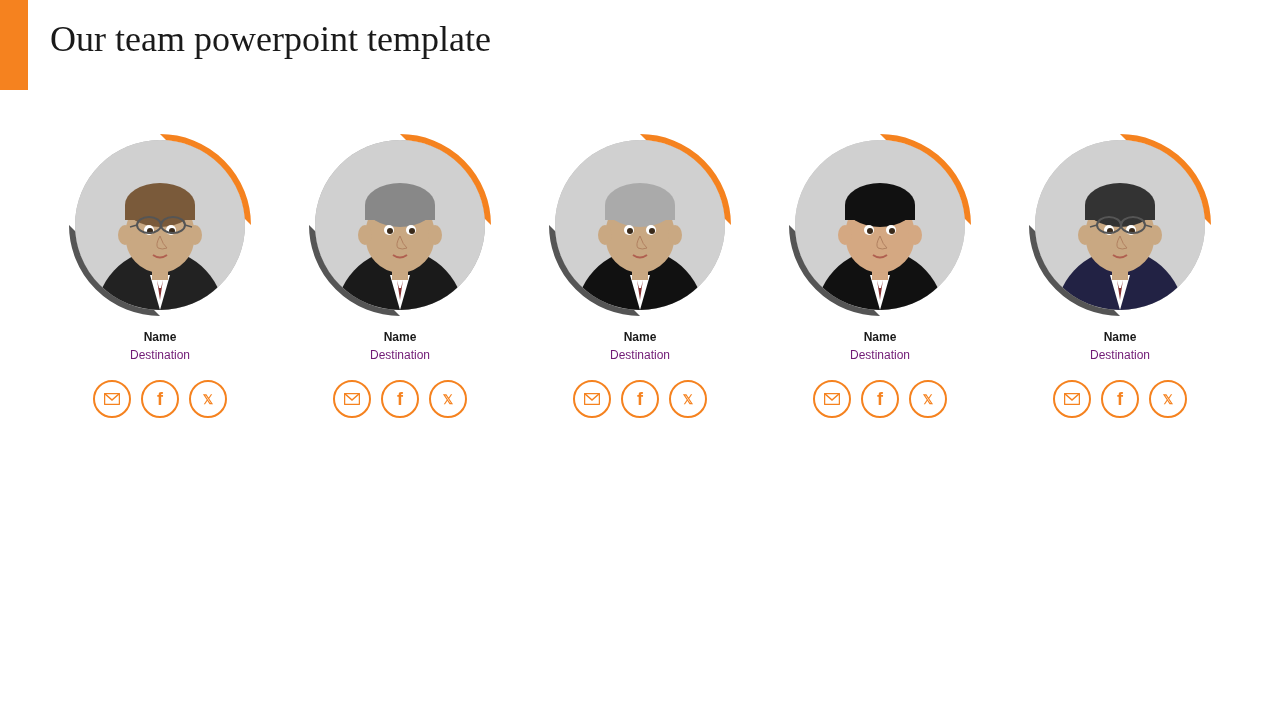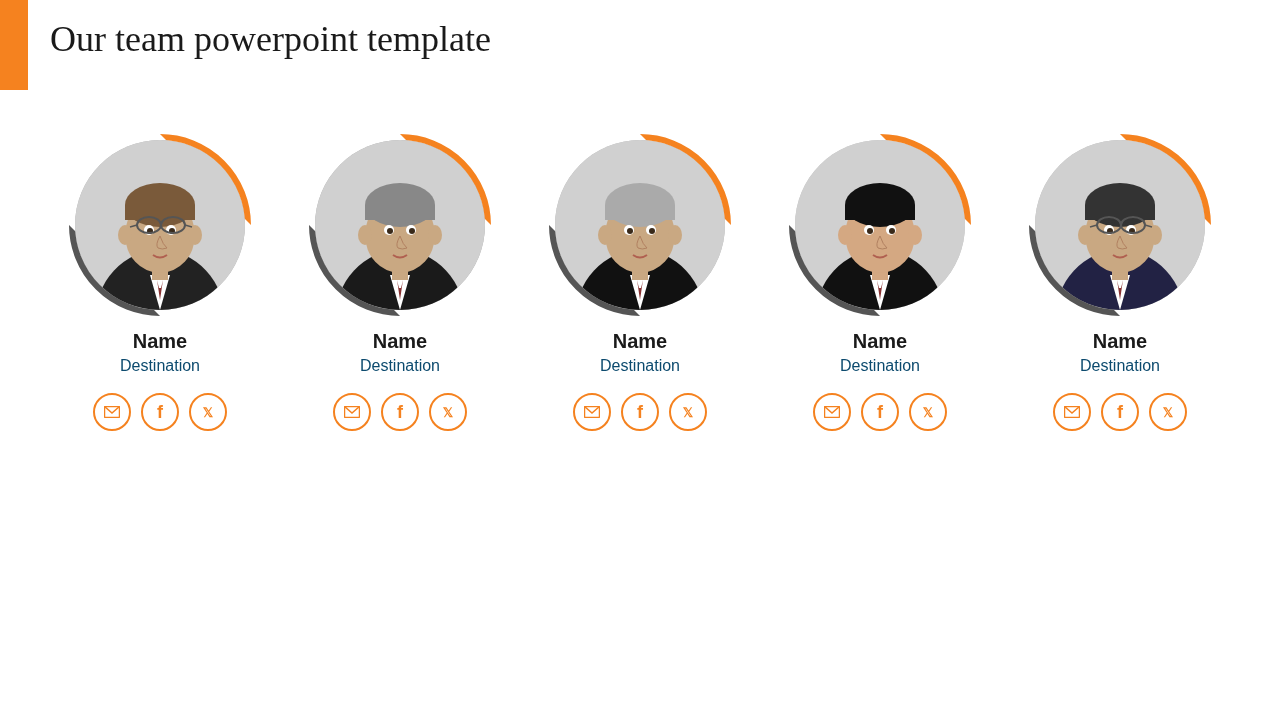--- a/index.html
+++ b/index.html
@@ -102,30 +102,30 @@
     }
 
     
     .person-1 .avatar-circle { background: #b0b0b0; }
     .person-2 .avatar-circle { background: #a8a8a8; }
     .person-3 .avatar-circle { background: #b5b5b5; }
     .person-4 .avatar-circle { background: #c0c0c0; }
     .person-5 .avatar-circle { background: #b8b8b8; }
 
     .member-name {
-      font-size: 20px;
+      font-size: 12px;
       font-weight: 700;
       color: #1a1a1a;
       margin-bottom: 4px;
       font-family: 'Arial', sans-serif;
     }
 
     .member-destination {
-      font-size: 16px;
-      color: #0c4a6e;
+      font-size: 12px;
+      color: #701a75;
       margin-bottom: 18px;
       font-family: 'Arial', sans-serif;
       text-align: center;
     }
 
     .social-icons {
       display: flex;
       gap: 10px;
       align-items: center;
     }

